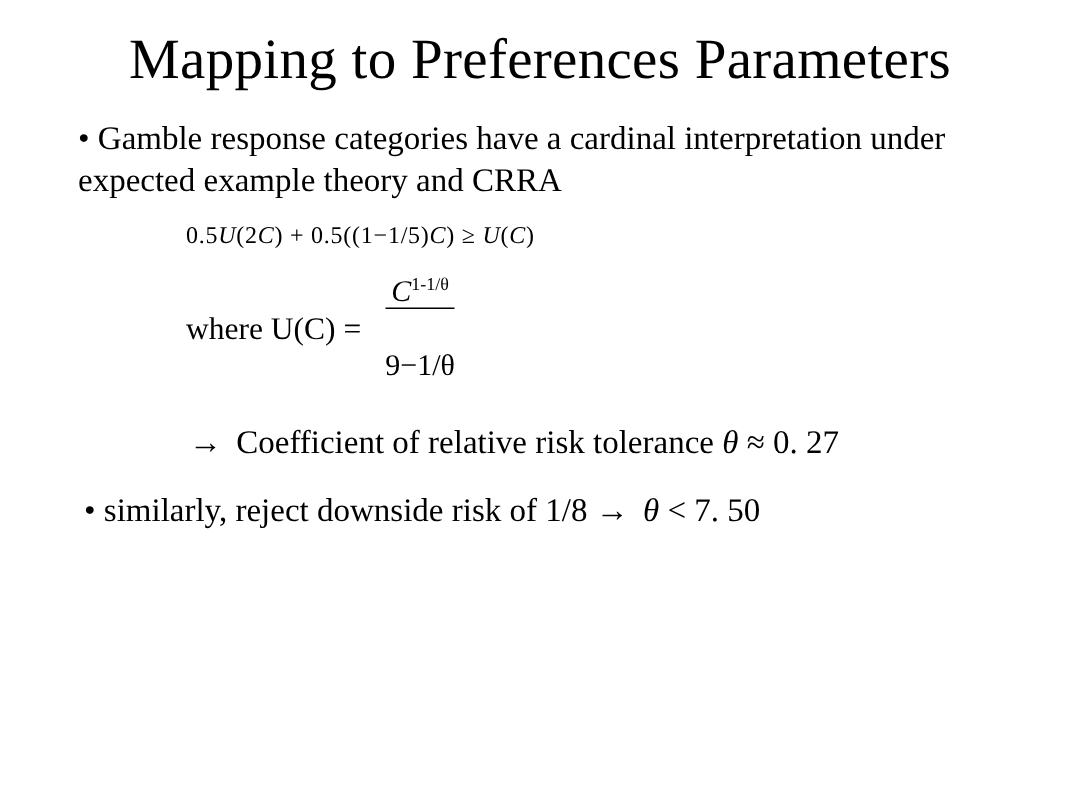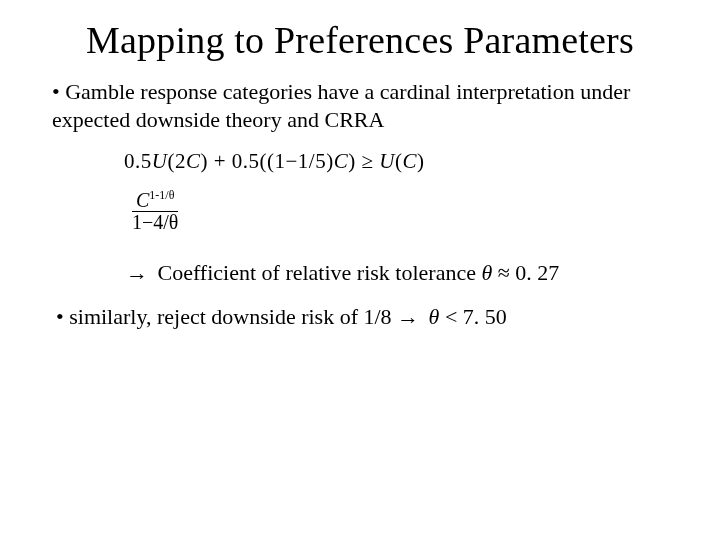--- a/index.html
+++ b/index.html
@@ -37,21 +37,21 @@
     margin: 18px 0 10px 20px;
   }
   .bullet2 {
     margin: 10px 0 14px 22px;
   }
   .math-block {
     margin: 6px 0 6px 90px;
     font-family: "Times New Roman", Times, serif;
   }
   .math-ineq {
-    font-size: 21px;
+    font-size: 16px;
     font-style: italic;
     margin-bottom: 14px;
     letter-spacing: 0.5px;
   }
   .math-ineq .upnum {
     font-style: normal;
   }
   .math-where {
     font-size: 21px;
     display: flex;
@@ -66,20 +66,21 @@
     font-style: italic;
   }
   .frac {
     display: inline-flex;
     flex-direction: column;
     align-items: center;
     vertical-align: middle;
     font-style: normal;
     line-height: 1.05;
     margin-left: 4px;
+    gap: 28px;
   }
   .frac .num, .frac .den {
     padding: 0 4px;
     font-size: 20px;
   }
   .frac .num {
     border-bottom: 1px solid #000;
   }
   .sup {
     font-size: 12px;
@@ -108,34 +109,35 @@
 </style>
 </head>
 <body>
 
 <div class="slide">
 
   <h1 class="title">Mapping to Preferences Parameters</h1>
 
   <div class="body">
 
-    <div class="bullet1">• Gamble response categories have a cardinal interpretation under expected downside theory and CRRA</div>
+    <div class="bullet1">• Gamble response categories have a cardinal interpretation under expected example theory and CRRA</div>
 
 
 
     <div class="math-block">
       <div class="math-ineq">
         <span class="upnum">0.5</span><span>U</span><span class="upnum">(2</span><span>C</span><span class="upnum">) + 0.5((1−1/5)</span><span>C</span><span class="upnum">)</span> <span class="ge">≥</span> <span>U</span><span class="upnum">(</span><span>C</span><span class="upnum">)</span>
       </div>
       <div class="math-where">
+        <span class="wheretxt">where U(C) =</span>
         <span class="frac">
           <span class="num">
             <span class="uc">C</span><span class="sup">1-1/θ</span>
           </span>
-          <span class="den">1−4/θ</span>
+          <span class="den">9−1/θ</span>
         </span>
       </div>
     </div>
 
     <div class="coef-line">
       <span class="arrow">→</span>
       <span>Coefficient of relative risk tolerance </span><span class="theta">θ</span><span> ≈ </span><span>0. 27</span>
     </div>
 
     <div class="similar">

